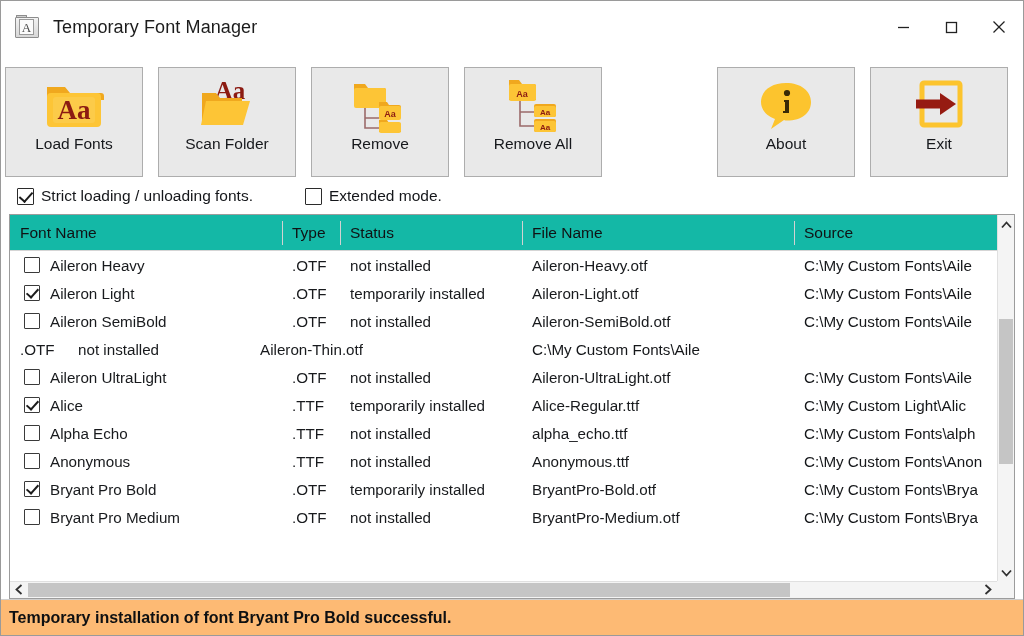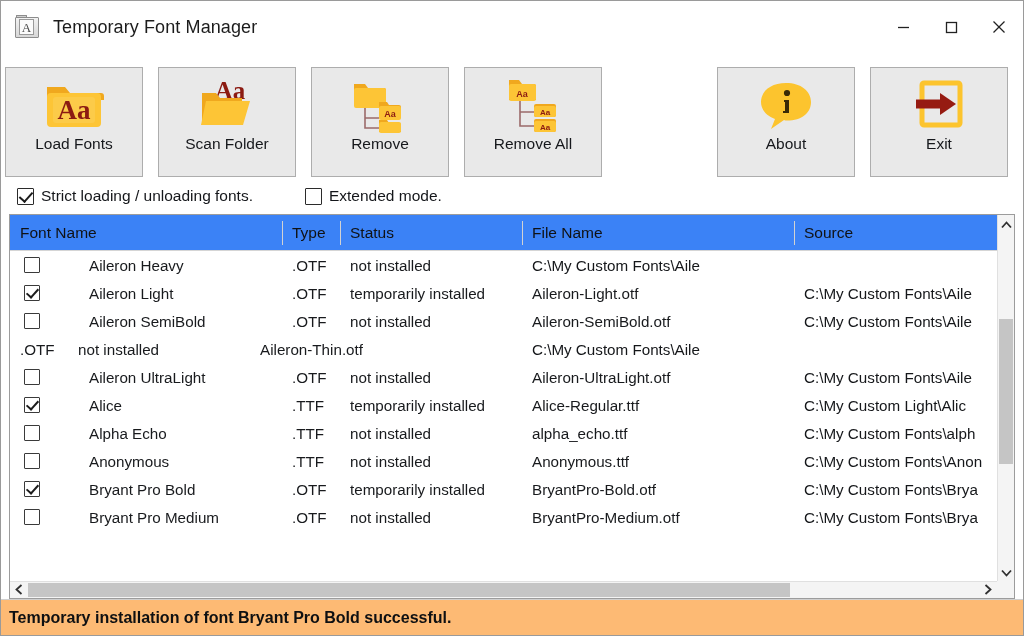--- a/index.html
+++ b/index.html
@@ -100,21 +100,21 @@
     margin: 0 8px; flex: 1 1 auto;
     border: 1px solid #9c9c9c;
     background: #fff;
     display: flex; flex-direction: column;
     position: relative; overflow: hidden;
   }
   .listhdr {
     height: 36px; flex: 0 0 36px;
     display: flex; align-items: center;
     border-bottom: 1px solid #d5d5d5;
-    background: #3b82f6; position: relative;
+    background: #14b8a6; position: relative;
   }
   .listhdr .hc {
     font-size: 15.5px; color: #101214; padding-left: 10px;
     height: 100%; display: flex; align-items: center;
     position: relative;
   }
   .listhdr .hc + .hc::before {
     content: ""; position: absolute; left: 0; top: 6px;
     width: 1px; height: 24px; background: #d2d2d2;
   }
@@ -122,21 +122,21 @@
   .c-type { width: 58px;  flex: 0 0 58px; }
   .c-stat { width: 182px; flex: 0 0 182px; }
   .c-file { width: 272px; flex: 0 0 272px; }
   .c-src  { width: 210px; flex: 0 0 210px; }
   .rows { flex: 1 1 auto; overflow: hidden; position: relative; }
   .row {
     height: 28px; display: flex; align-items: center;
     font-size: 15.2px; color: #181a1d;
   }
   .row .cell { padding-left: 10px; white-space: nowrap; overflow: hidden; }
-  .row .c-name { display: flex; align-items: center; padding-left: 14px; gap: 39px; }
+  .row .c-name { display: flex; align-items: center; padding-left: 14px; }
   .row .rcbx {
     width: 16px; height: 16px; flex: 0 0 16px;
     border: 1.5px solid #3a3a3a; background: #fff;
     margin-right: 10px; position: relative; border-radius: 1px;
   }
   .row .rcbx.checked::after {
     content: ""; position: absolute;
     left: 4px; top: 0px; width: 5px; height: 10px;
     border: solid #1b1b1b; border-width: 0 2px 2px 0;
     transform: rotate(42deg);
@@ -312,20 +312,21 @@
     </div>
 
     <div class="rows" id="rows">
         <div class="row">
           <div class="cell c-name">
             <span class="rcbx"></span>
             <span>Aileron Heavy</span>
           </div>
           <div class="cell c-type">.OTF</div>
           <div class="cell c-stat">not installed</div>
+          <div class="cell c-file">Aileron-Heavy.otf</div>
           <div class="cell c-src">C:\My Custom Fonts\Aile</div>
         </div>
         <div class="row">
           <div class="cell c-name">
             <span class="rcbx checked"></span>
             <span>Aileron Light</span>
           </div>
           <div class="cell c-type">.OTF</div>
           <div class="cell c-stat">temporarily installed</div>
           <div class="cell c-file">Aileron-Light.otf</div>

